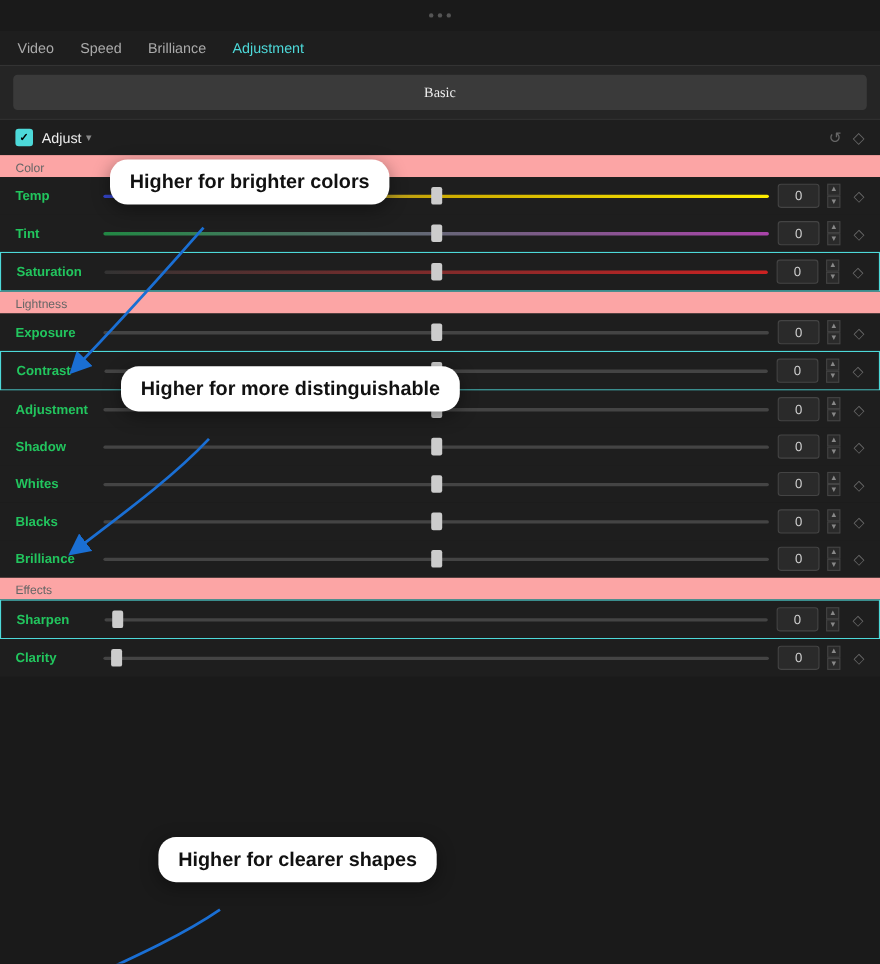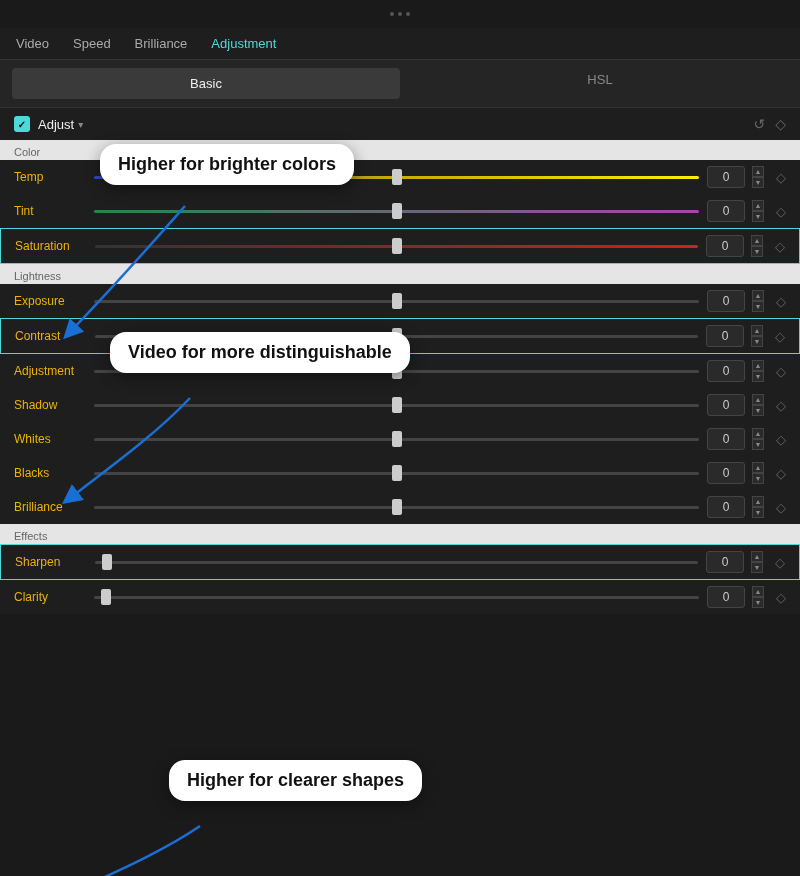--- a/index.html
+++ b/index.html
@@ -61,20 +61,21 @@
     }
     .sub-tab.active {
       background: #3a3a3a;
       color: #eee;
       margin: 4px 6px;
       border-radius: 4px;
     }
     .sub-tab-bar {
       padding: 4px 6px;
       gap: 0;
+      font-family: Liberation Serif, serif;
     }
 
     .adjust-header {
       display: flex;
       align-items: center;
       padding: 8px 14px;
       background: #1e1e1e;
     }
     .adjust-checkbox {
       width: 16px; height: 16px;
@@ -96,39 +97,40 @@
       display: flex; gap: 10px; align-items: center;
     }
     .header-icon {
       color: #666; font-size: 14px; cursor: pointer;
     }
 
     .section-label {
       padding: 6px 14px 2px;
       font-size: 11px;
       color: #666;
-      background: #e5e5e5;
+      background: #fca5a5;
     }
 
     .slider-row {
       display: flex;
       align-items: center;
       padding: 6px 14px;
       background: #1e1e1e;
       gap: 8px;
       position: relative;
     }
     .slider-row.highlighted {
       border: 1.5px solid #4dd9d9;
     }
     .row-label {
       width: 72px;
       font-size: 12px;
-      color: #eab308;
+      color: #22c55e;
       flex-shrink: 0;
+      font-weight: bold;
     }
     .slider-track-wrap {
       flex: 1;
       height: 20px;
       display: flex;
       align-items: center;
       position: relative;
     }
     .slider-track {
       width: 100%;
@@ -226,44 +228,43 @@
 
 <div class="tab-bar">
   <div class="tab-item">Video</div>
   <div class="tab-item">Speed</div>
   <div class="tab-item">Brilliance</div>
   <div class="tab-item active">Adjustment</div>
 </div>
 
 <div class="sub-tab-bar">
   <div class="sub-tab active">Basic</div>
-  <div class="sub-tab">HSL</div>
 </div>
 
 <div class="adjust-header">
   <div class="adjust-checkbox">✓</div>
   <span class="adjust-label">Adjust</span>
   <span class="adjust-arrow">▾</span>
   <div class="header-icons">
     <span class="header-icon">↺</span>
     <span class="header-icon">◇</span>
   </div>
 </div>
 
 <div class="main-content">
 
   <div class="callout" style="top: 4px; left: 100px;">
     <span>Higher for brighter colors</span>
   </div>
 
   <div class="callout" style="top: 192px; left: 110px;">
-    <span>Video for more distinguishable</span>
-  </div>
-
-  <div class="callout" style="top: 620px; left: 169px;">
+    <span>Higher for more distinguishable</span>
+  </div>
+
+  <div class="callout" style="top: 620px; left: 144px;">
     <span>Higher for clearer shapes</span>
   </div>
 
   <svg class="overlay-svg" style="top:0;left:0;width:800px;height:876px;">
 
     <defs>
       <marker id="arrowhead1" markerWidth="8" markerHeight="8" refX="4" refY="4" orient="auto">
         <path d="M0,0 L8,4 L0,8 Z" fill="#1a6fd4"></path>
       </marker>
       <marker id="arrowhead2" markerWidth="8" markerHeight="8" refX="4" refY="4" orient="auto">

